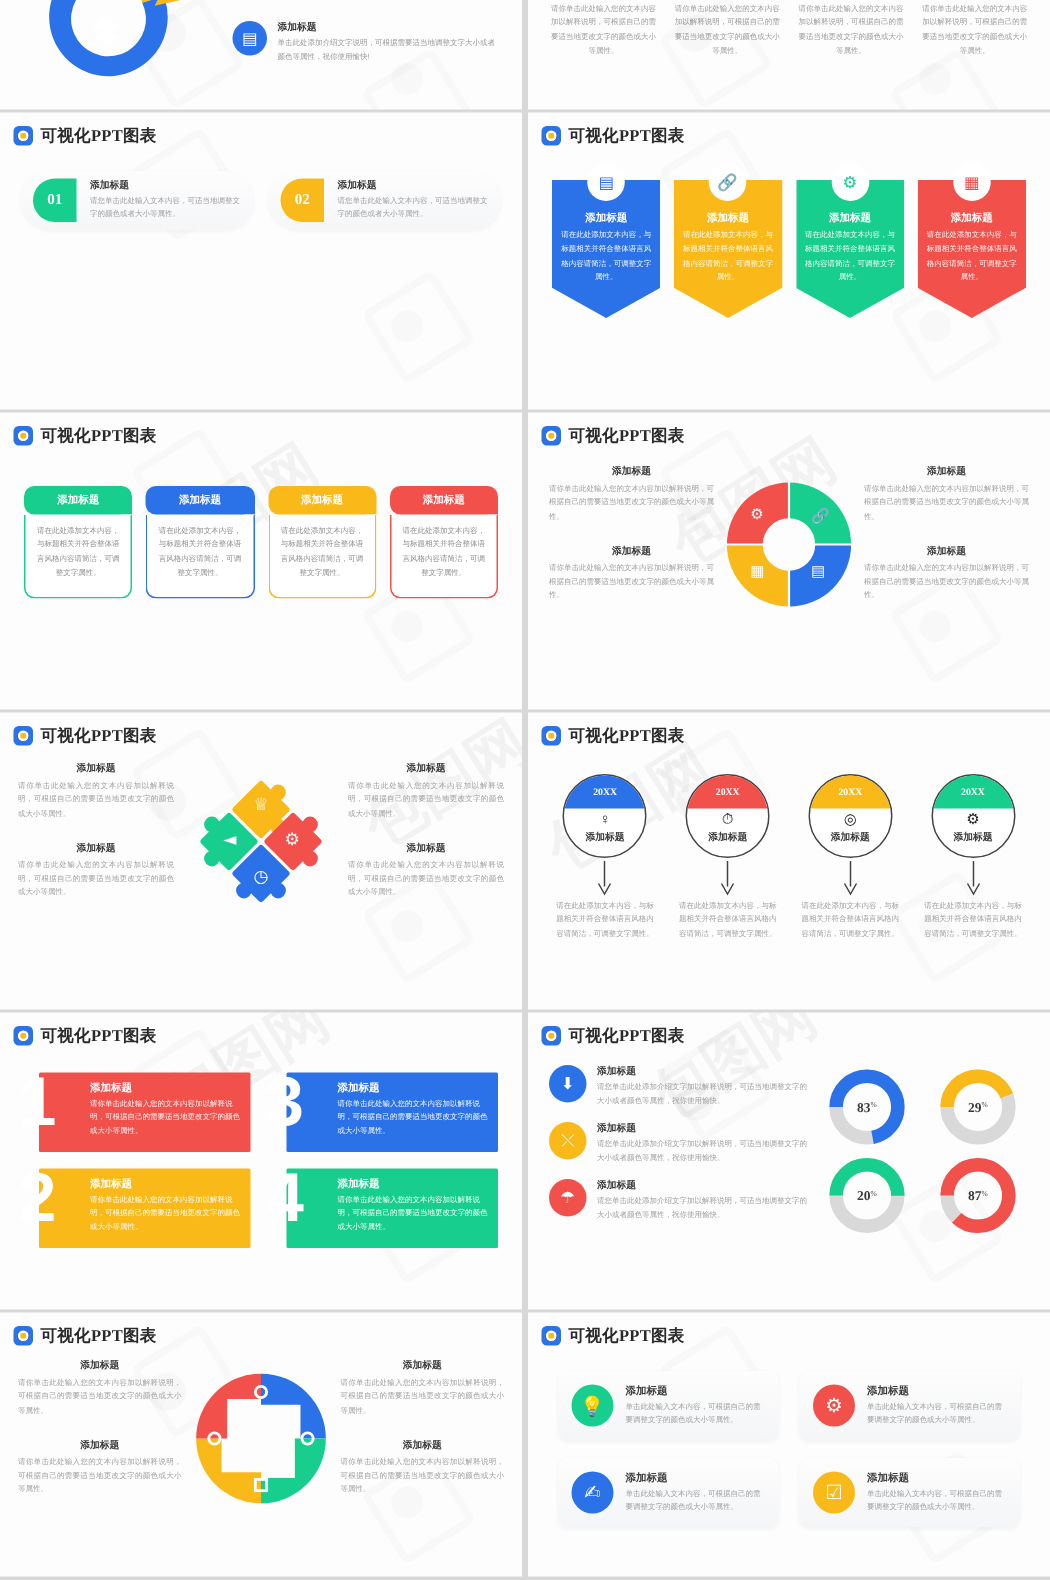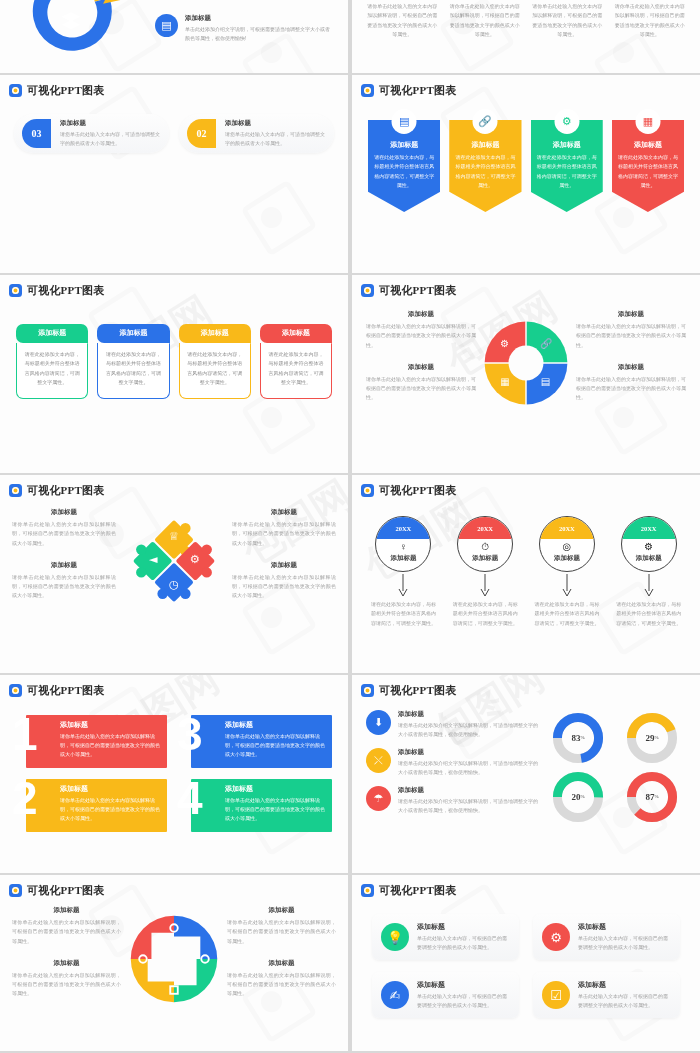--- a/index.html
+++ b/index.html
@@ -252,21 +252,21 @@
   <div class="slide">
     <div class="wm"></div>
     <div class="shead">
       <span class="logo">
           <i></i>
         </span>
       <span class="stitle">可视化PPT图表</span>
     </div>
     <div class="body dgrid">
       <div class="dcell">
-        <div class="dbadge" style="background:#2b72e8">03</div>
+        <div class="dbadge" style="background:#17ce8e">01</div>
         <div class="dtxt">
             <div class="dt">添加标题</div>
         <div class="dp">请您单击此处输入文本内容，可适当地调整文字的颜色或者大小等属性。</div>
           </div>
       </div>
       <div class="dcell">
         <div class="dbadge" style="background:#f9b919">02</div>
         <div class="dtxt">
             <div class="dt">添加标题</div>
         <div class="dp">请您单击此处输入文本内容，可适当地调整文字的颜色或者大小等属性。</div>

